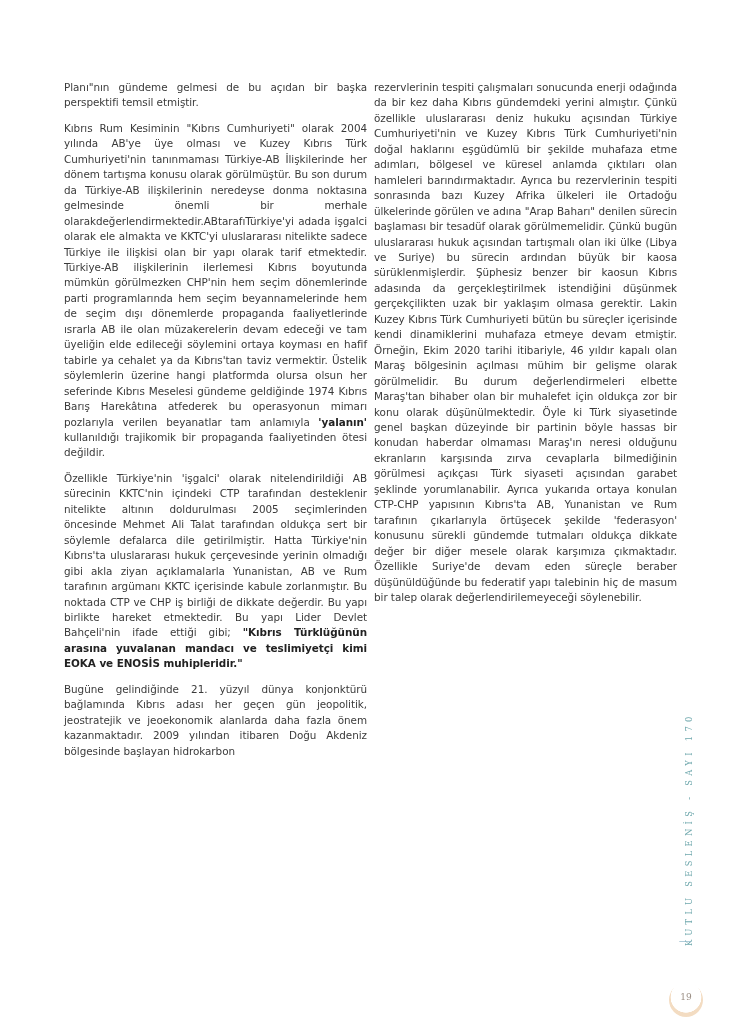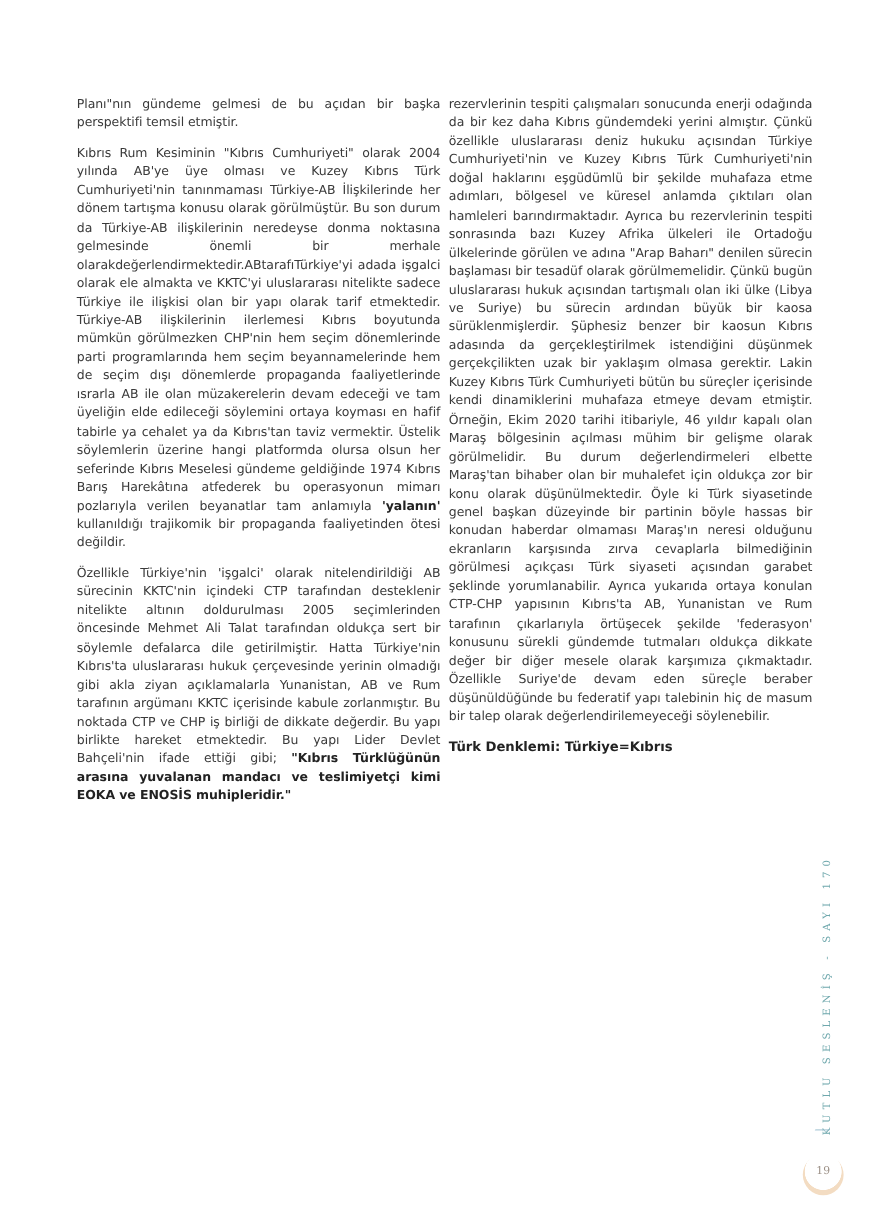--- a/index.html
+++ b/index.html
@@ -10,42 +10,42 @@
          text-align: justify; letter-spacing: -0.05px; }
   .col-left { left: 64px; }
   .col-right { left: 374px; }
   .col p { margin: 0 0 10px 0; }
   .col p.np { margin-bottom: 0; }
   .bold { font-weight: bold; color: #222; margin-top: 29px; }
   .heading { font-weight: bold; color: #222; font-size: 11px; margin: 6px 0 10px 0 !important; }
   .side-text { position: absolute; left: 684px; top: 946px; transform-origin: 0 0; transform: rotate(-90deg);
                font-family: "DejaVu Serif", serif; font-size: 8.4px; letter-spacing: 4.3px;
                color: #6fa8ad; white-space: nowrap; }
-  .page-num { position: absolute; left: 669px; top: 962px; width: 34px; height: 34px; }
+  .page-num { position: absolute; left: 669px; top: 983px; width: 34px; height: 34px; }
   .page-num .ring { position: absolute; inset: 0; border-radius: 50%;
                     background: radial-gradient(circle at 50% 42%, #ffffff 0 58%, #f3dcc2 60% 100%); }
   .page-num .num { position: absolute; left: 0; right: 0; top: 9px; text-align: center;
                    font-family: "DejaVu Serif", serif; font-size: 9px; color: #9b8f85; }
   .pen-mark { position: absolute; left: 681px; top: 935px; width: 12px; height: 6px;
               border-bottom: 1px solid #8fb6c9; transform: skewX(-30deg); opacity: .7; }
 </style>
 </head>
 <body>
 
 <div class="page">
 
   <div class="col col-left">
     <p>Planı"nın gündeme gelmesi de bu açıdan bir başka perspektifi temsil etmiştir.</p>
     <p><span>Kıbrıs Rum Kesiminin "Kıbrıs Cumhuriyeti" olarak 2004 yılında AB'ye üye olması ve Kuzey Kıbrıs Türk Cumhuriyeti'nin tanınmaması Türkiye-AB İlişkilerinde her dönem tartışma konusu olarak görülmüştür. Bu son durum da Türkiye-AB ilişkilerinin neredeyse donma noktasına gelmesinde önemli bir merhale olarakdeğerlendirmektedir.ABtarafıTürkiye'yi adada işgalci olarak ele almakta ve KKTC'yi uluslararası nitelikte sadece Türkiye ile ilişkisi olan bir yapı olarak tarif etmektedir. Türkiye-AB ilişkilerinin ilerlemesi Kıbrıs boyutunda mümkün görülmezken CHP'nin hem seçim dönemlerinde parti programlarında hem seçim beyannamelerinde hem de seçim dışı dönemlerde propaganda faaliyetlerinde ısrarla AB ile olan müzakerelerin devam edeceği ve tam üyeliğin elde edileceği söylemini ortaya koyması en hafif tabirle ya cehalet ya da Kıbrıs'tan taviz vermektir. Üstelik söylemlerin üzerine hangi platformda olursa olsun her seferinde Kıbrıs Meselesi gündeme geldiğinde 1974 Kıbrıs Barış Harekâtına atfederek bu operasyonun mimarı pozlarıyla verilen beyanatlar tam anlamıyla </span><span class="bold">'yalanın'</span><span> kullanıldığı trajikomik bir propaganda faaliyetinden ötesi değildir.</span></p>
     <p><span>Özellikle Türkiye'nin 'işgalci' olarak nitelendirildiği AB sürecinin KKTC'nin içindeki CTP tarafından desteklenir nitelikte altının doldurulması 2005 seçimlerinden öncesinde Mehmet Ali Talat tarafından oldukça sert bir söylemle defalarca dile getirilmiştir. Hatta Türkiye'nin Kıbrıs'ta uluslararası hukuk çerçevesinde yerinin olmadığı gibi akla ziyan açıklamalarla Yunanistan, AB ve Rum tarafının argümanı KKTC içerisinde kabule zorlanmıştır. Bu noktada CTP ve CHP iş birliği de dikkate değerdir. Bu yapı birlikte hareket etmektedir. Bu yapı Lider Devlet Bahçeli'nin ifade ettiği gibi; </span><span class="bold">"Kıbrıs Türklüğünün arasına yuvalanan mandacı ve teslimiyetçi kimi EOKA ve ENOSİS muhipleridir."</span></p>
+    <p class="np">Bugüne gelindiğinde 21. yüzyıl dünya konjonktürü bağlamında Kıbrıs adası her geçen gün jeopolitik, jeostratejik ve jeoekonomik alanlarda daha fazla önem kazanmaktadır. 2009 yılından itibaren Doğu Akdeniz bölgesinde başlayan hidrokarbon</p>
   </div>
 
   <div class="col col-right">
     <p>rezervlerinin tespiti çalışmaları sonucunda enerji odağında da bir kez daha Kıbrıs gündemdeki yerini almıştır. Çünkü özellikle uluslararası deniz hukuku açısından Türkiye Cumhuriyeti'nin ve Kuzey Kıbrıs Türk Cumhuriyeti'nin doğal haklarını eşgüdümlü bir şekilde muhafaza etme adımları, bölgesel ve küresel anlamda çıktıları olan hamleleri barındırmaktadır. Ayrıca bu rezervlerinin tespiti sonrasında bazı Kuzey Afrika ülkeleri ile Ortadoğu ülkelerinde görülen ve adına "Arap Baharı" denilen sürecin başlaması bir tesadüf olarak görülmemelidir. Çünkü bugün uluslararası hukuk açısından tartışmalı olan iki ülke (Libya ve Suriye) bu sürecin ardından büyük bir kaosa sürüklenmişlerdir. Şüphesiz benzer bir kaosun Kıbrıs adasında da gerçekleştirilmek istendiğini düşünmek gerçekçilikten uzak bir yaklaşım olmasa gerektir. Lakin Kuzey Kıbrıs Türk Cumhuriyeti bütün bu süreçler içerisinde kendi dinamiklerini muhafaza etmeye devam etmiştir. Örneğin, Ekim 2020 tarihi itibariyle, 46 yıldır kapalı olan Maraş bölgesinin açılması mühim bir gelişme olarak görülmelidir. Bu durum değerlendirmeleri elbette Maraş'tan bihaber olan bir muhalefet için oldukça zor bir konu olarak düşünülmektedir. Öyle ki Türk siyasetinde genel başkan düzeyinde bir partinin böyle hassas bir konudan haberdar olmaması Maraş'ın neresi olduğunu ekranların karşısında zırva cevaplarla bilmediğinin görülmesi açıkçası Türk siyaseti açısından garabet şeklinde yorumlanabilir. Ayrıca yukarıda ortaya konulan CTP-CHP yapısının Kıbrıs'ta AB, Yunanistan ve Rum tarafının çıkarlarıyla örtüşecek şekilde 'federasyon' konusunu sürekli gündemde tutmaları oldukça dikkate değer bir diğer mesele olarak karşımıza çıkmaktadır. Özellikle Suriye'de devam eden süreçle beraber düşünüldüğünde bu federatif yapı talebinin hiç de masum bir talep olarak değerlendirilemeyeceği söylenebilir.</p>
-    <p class="heading">Türk Denklemi: Türkiye=Kıbrıs</p>
   </div>
 
   <div class="side-text">KUTLU SESLENİŞ - SAYI 170</div>
 
   <div class="pen-mark"></div>
 
   <div class="page-num">
     <div class="ring"></div>
     <div class="num">19</div>
   </div>

